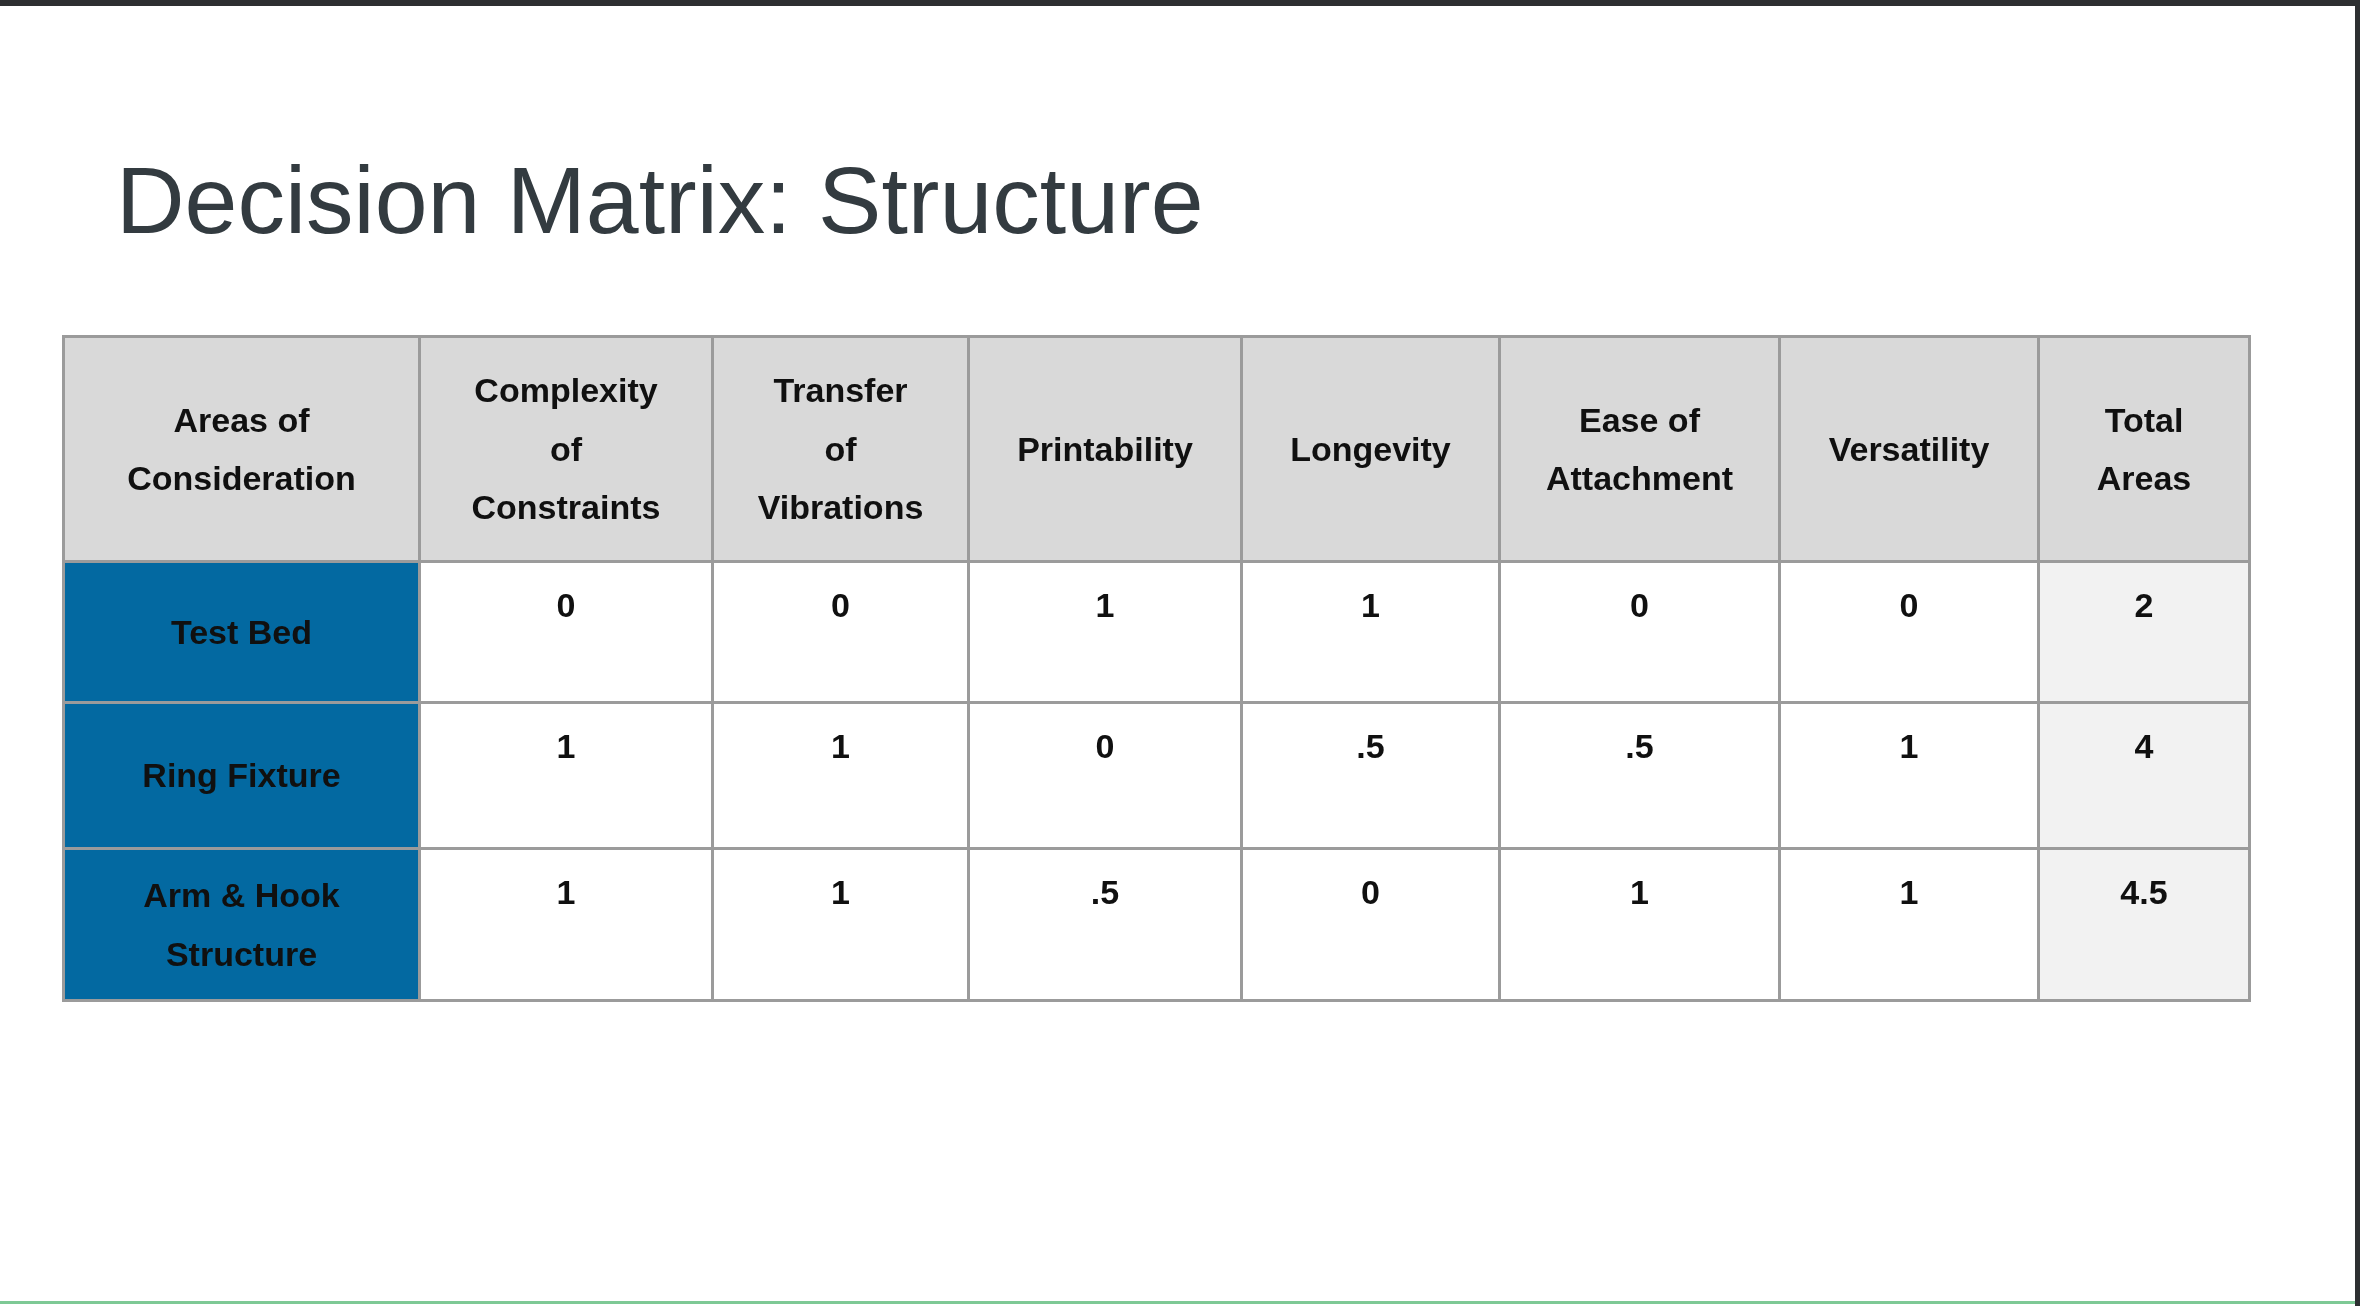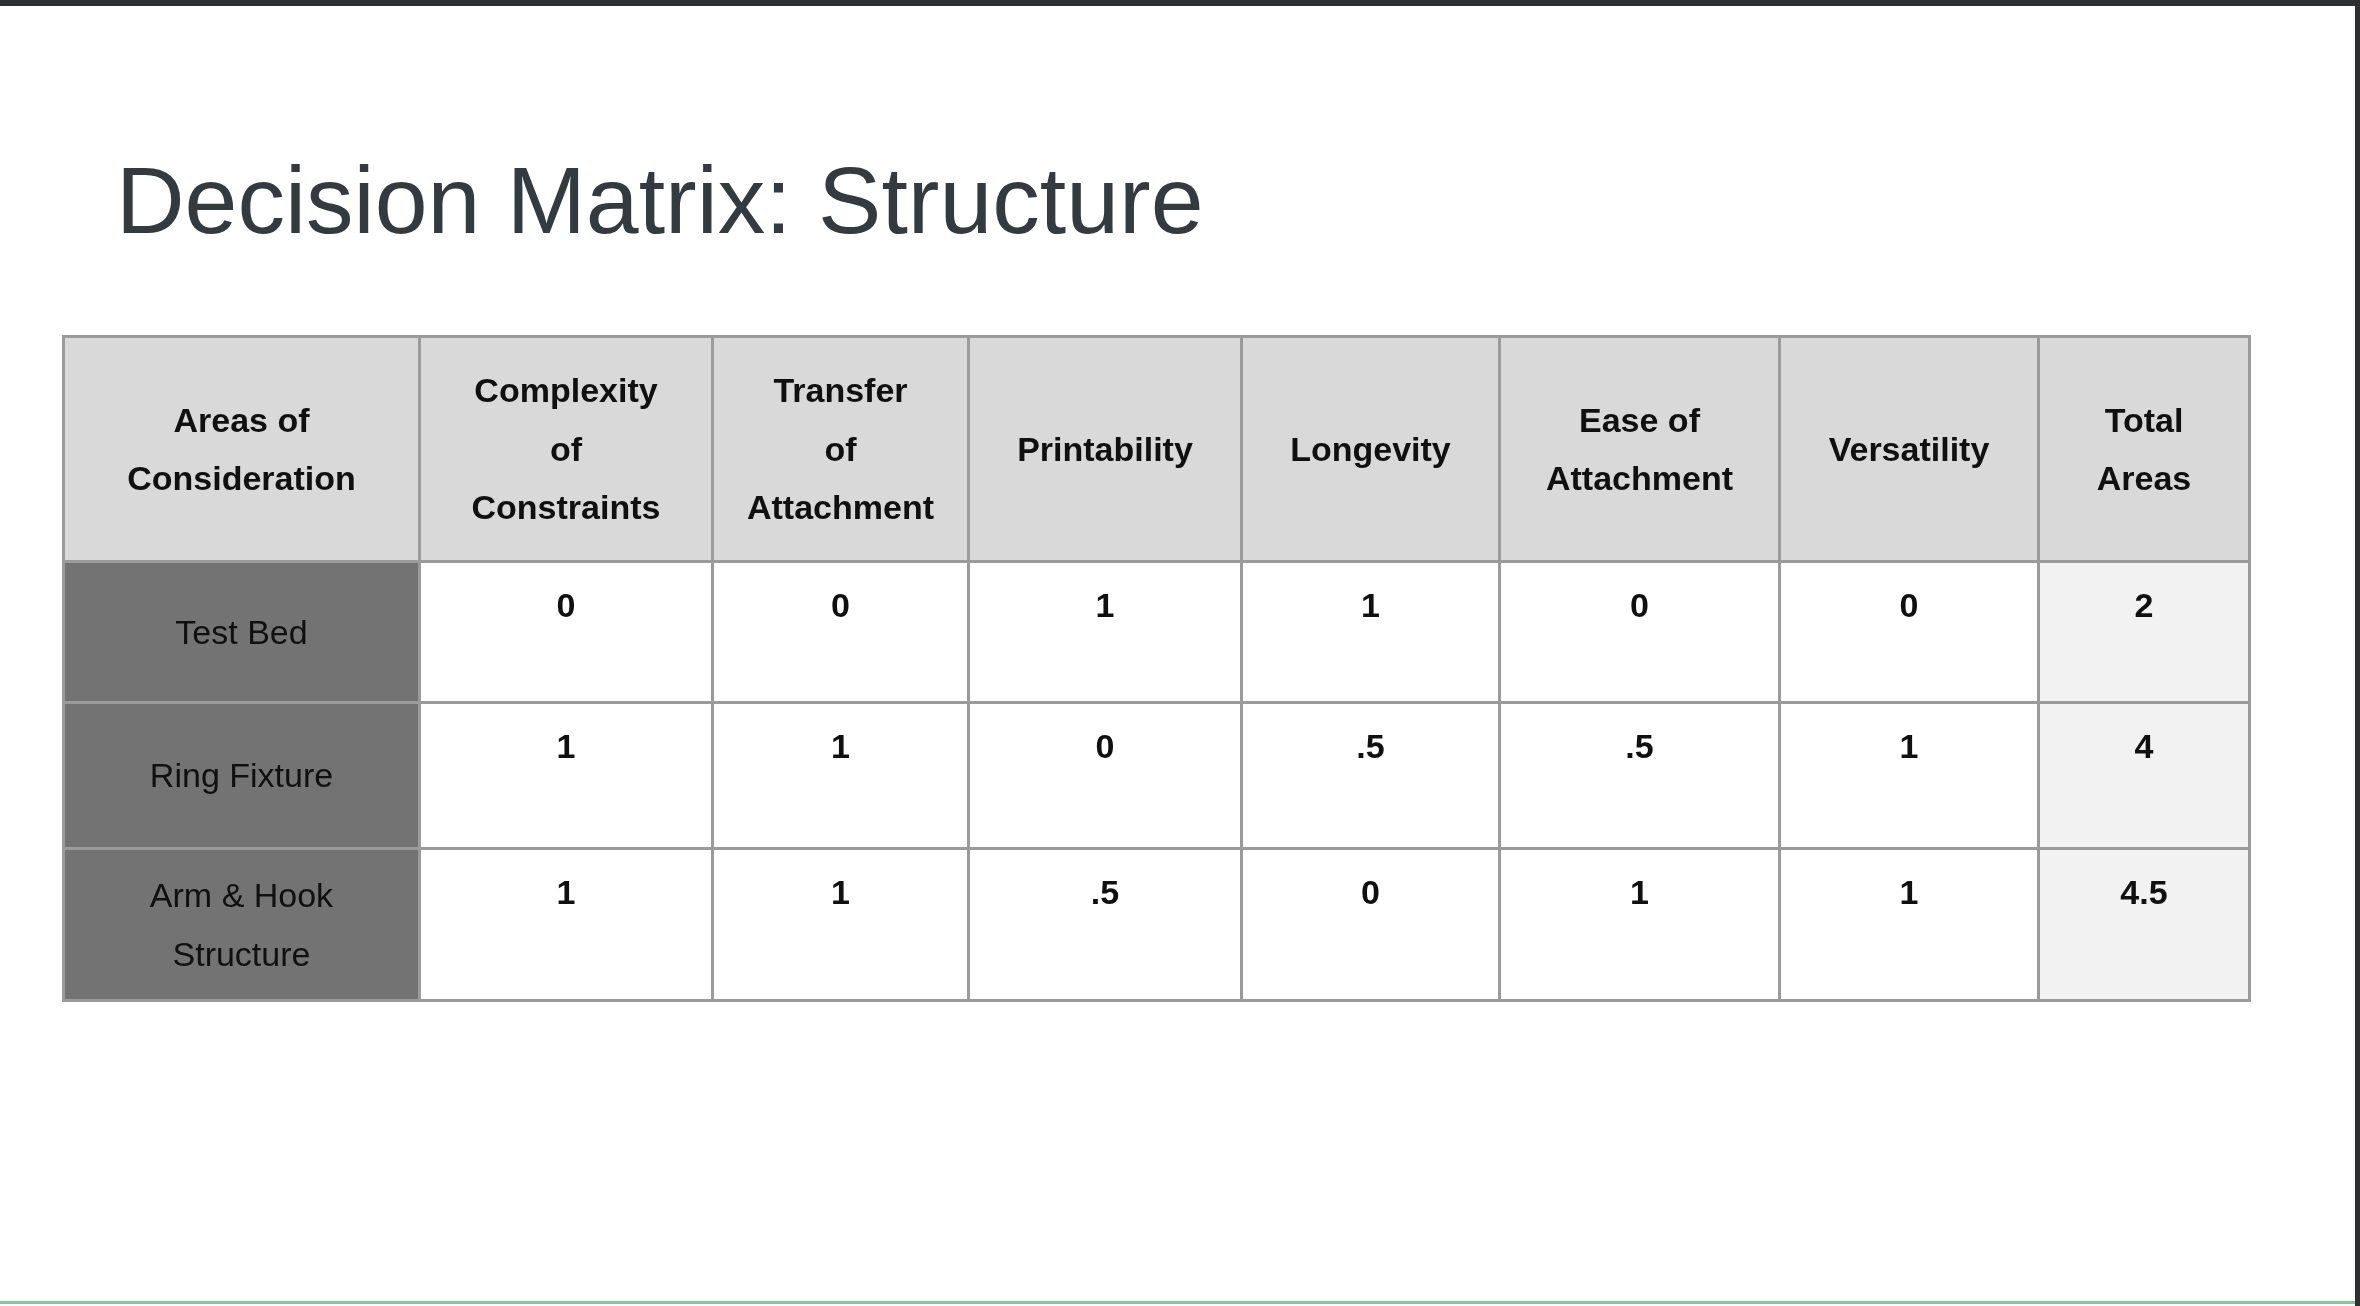--- a/index.html
+++ b/index.html
@@ -62,22 +62,22 @@
   }
   .matrix-table th {
     background: #d9d9d9;
     font-weight: 600;
     vertical-align: middle;
     white-space: pre-line;
     height: 222px;
     padding: 0 6px;
   }
   .matrix-table td.label-cell {
-    background: #737373;
-    font-weight: 400;
+    background: #0369a1;
+    font-weight: 700;
     vertical-align: middle;
     white-space: pre-line;
     padding: 0 8px;
   }
   .matrix-table td.value-cell {
     background: #ffffff;
     font-weight: 600;
     vertical-align: top;
     padding-top: 13px;
   }
@@ -110,21 +110,21 @@
   </colgroup>
   <thead>
     <tr class="header-row">
       <th>Areas of
 Consideration</th>
       <th>Complexity
 of
 Constraints</th>
       <th>Transfer
 of
-Attachment</th>
+Vibrations</th>
       <th>Printability</th>
       <th>Longevity</th>
       <th>Ease of
 Attachment</th>
       <th>Versatility</th>
       <th>Total
 Areas</th>
     </tr>
   </thead>
   <tbody>

